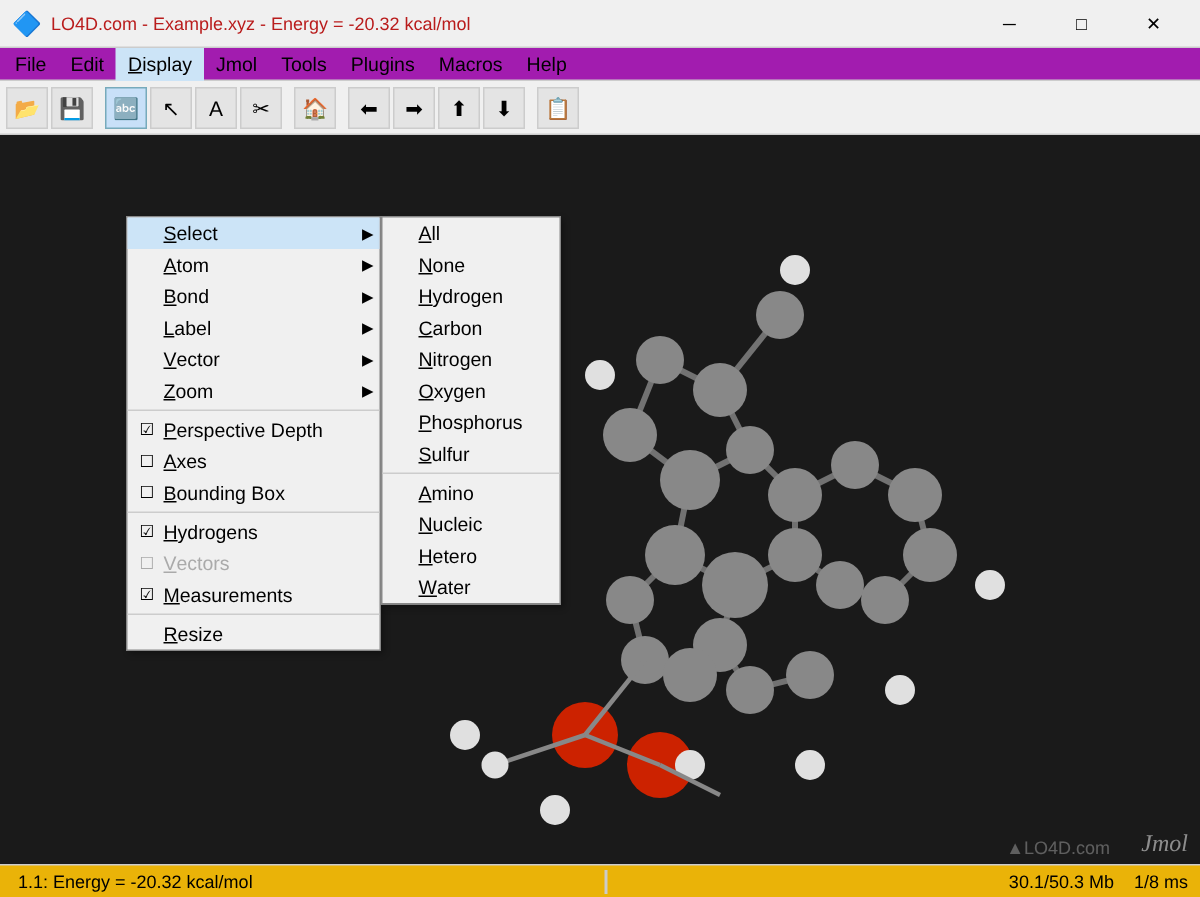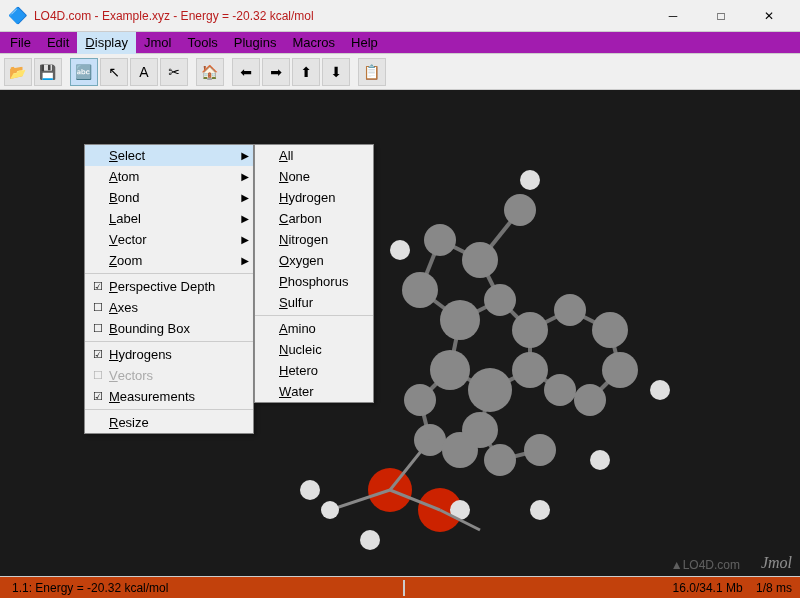--- a/index.html
+++ b/index.html
@@ -142,21 +142,21 @@
       padding: 3px 20px 3px 8px;
     }
 
     
     #statusbar {
       position: absolute;
       bottom: 0;
       left: 0;
       right: 0;
       height: 22px;
-      background: #c2410c;
+      background: #eab308;
       border-top: 1px solid #ccc;
       display: flex;
       align-items: center;
       font-size: 12px;
     }
     #statusbar .sb-energy { padding: 0 12px; flex: 1; }
     #statusbar .sb-dims { text-align: center; flex: 1; }
     #statusbar .sb-mem { padding: 0 8px; text-align: right; flex: 1; }
     #statusbar .sb-sep { width: 1px; background: #ccc; height: 16px; }
   </style>
@@ -392,17 +392,17 @@
     </div>
 
   </div>
 </div>
 
 <div id="statusbar">
   <span class="sb-energy">1.1: Energy =   -20.32 kcal/mol</span>
   <div class="sb-sep"></div>
   <div class="sb-sep"></div>
   <span class="sb-mem">
-    <span>16.0/34.1 Mb</span>
+    <span>30.1/50.3 Mb</span>
     &nbsp;&nbsp;
     <span>1/8 ms</span>
   </span>
 </div>
 
 </body></html>

